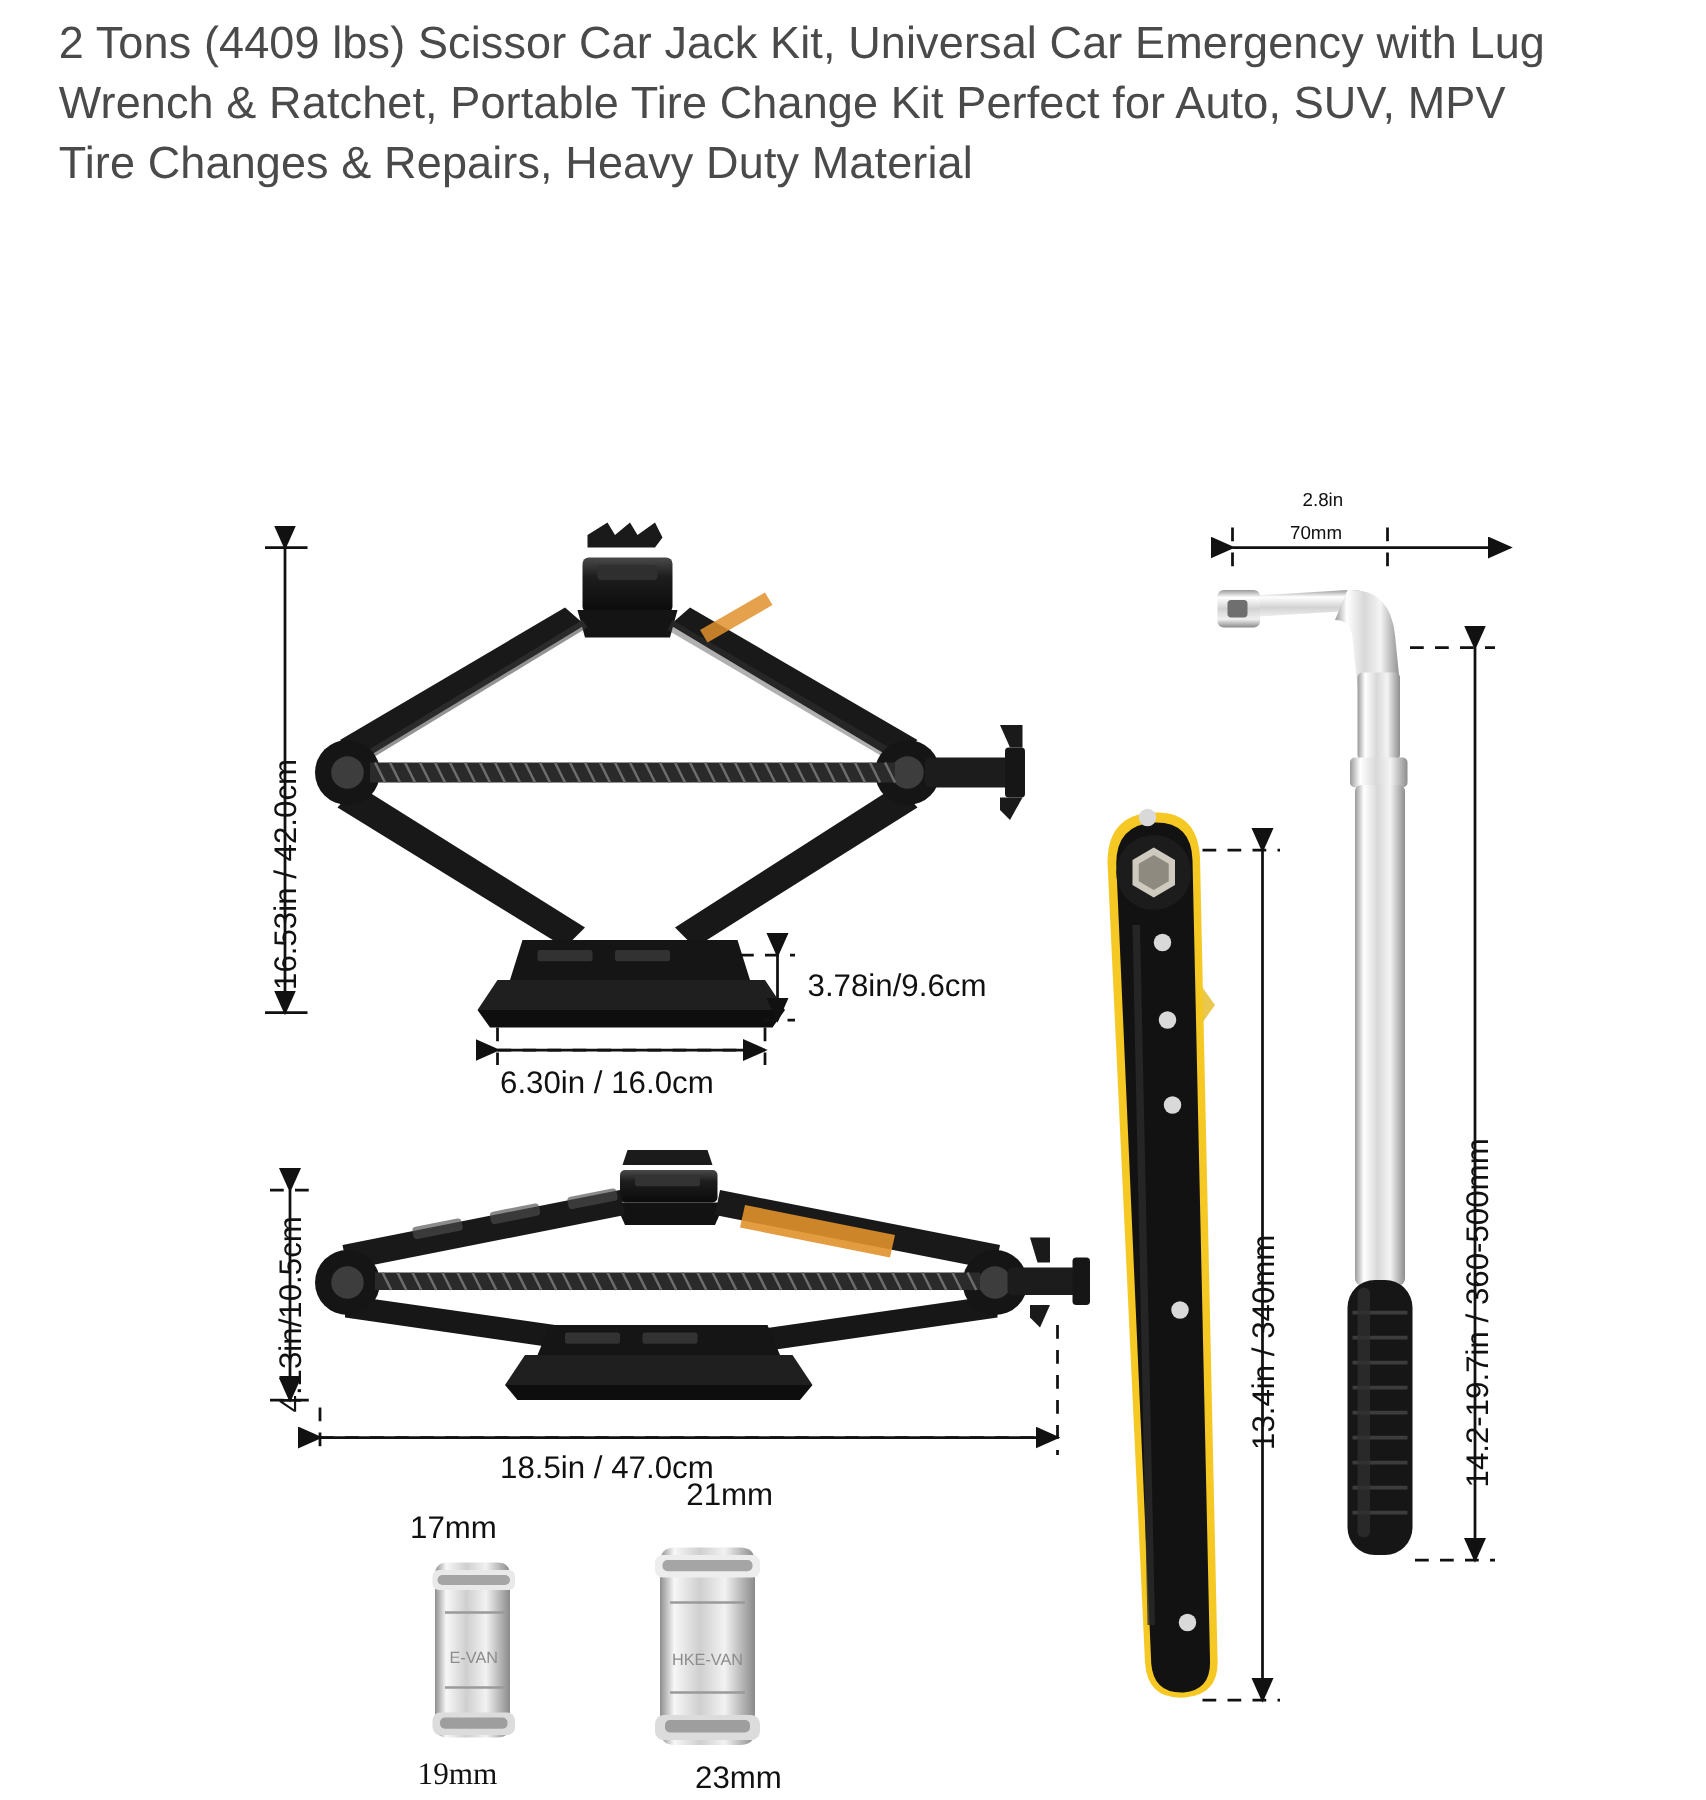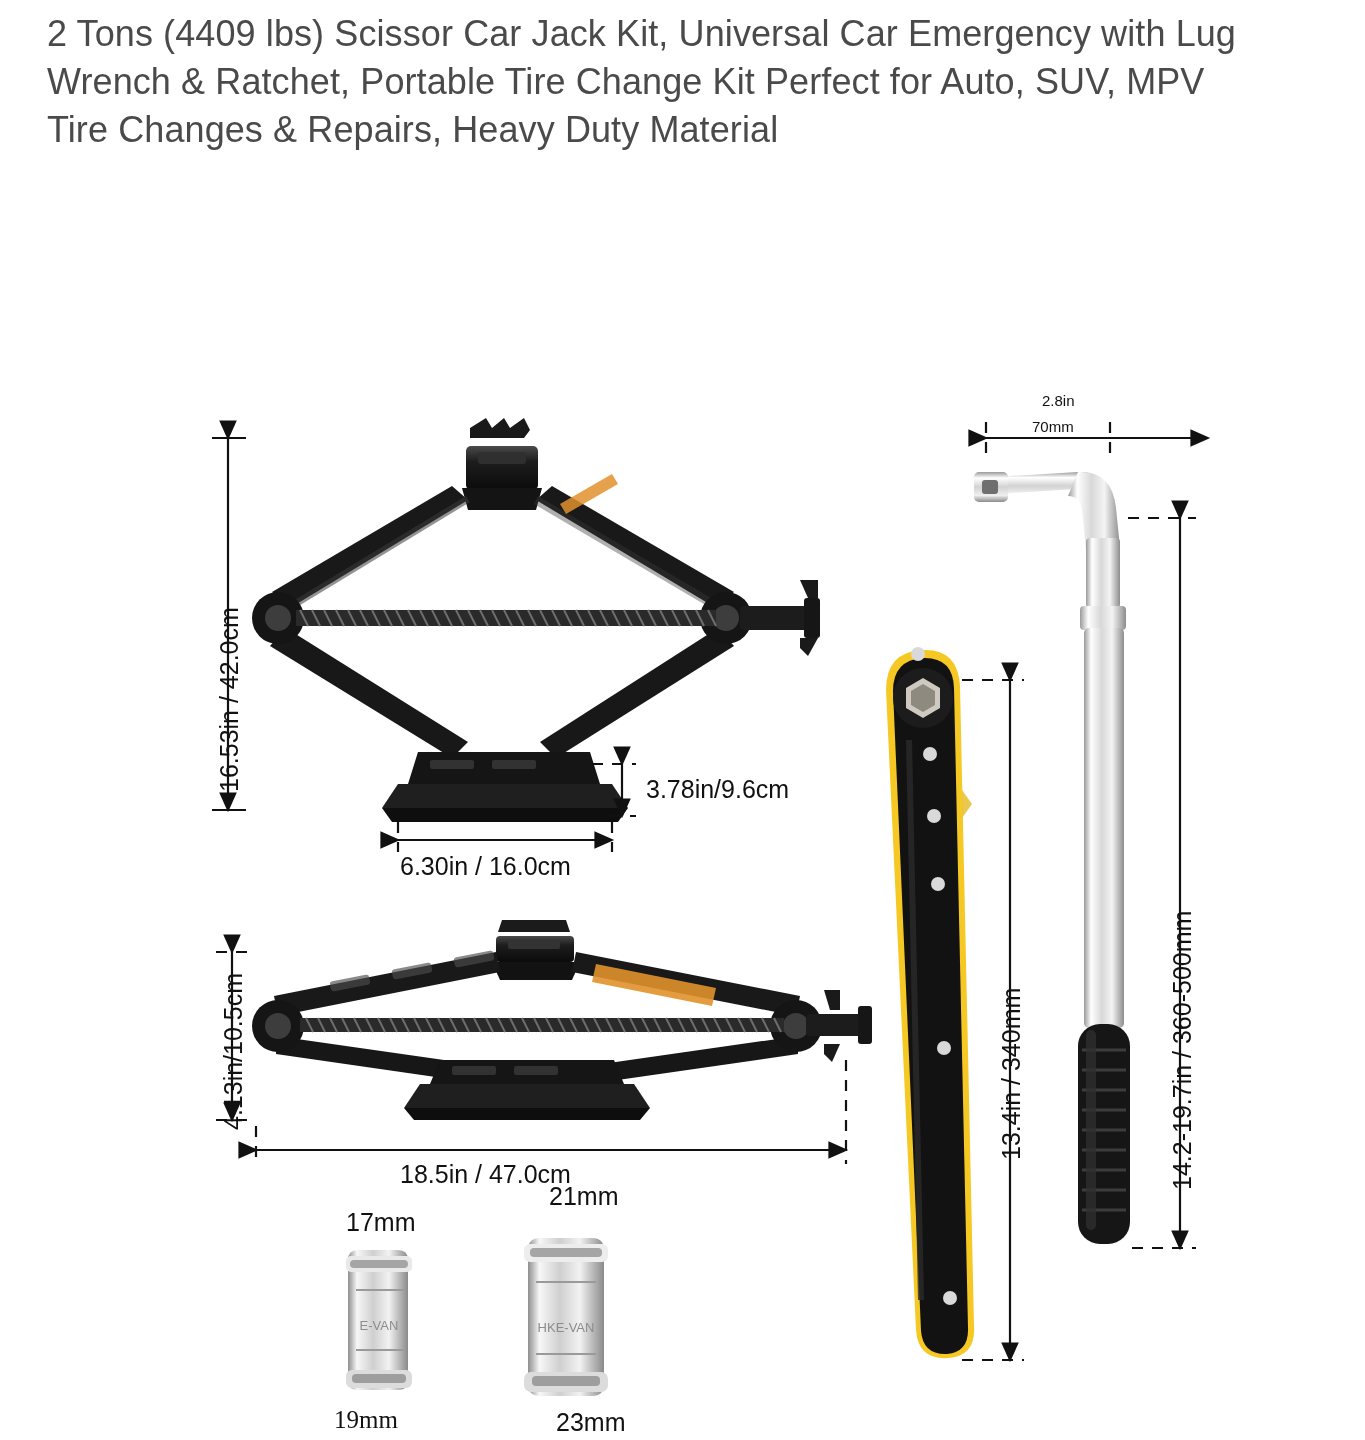--- a/index.html
+++ b/index.html
@@ -314,20 +314,20 @@
 
     <div class="dim-label" style="left: 400px; top: 800px;">18.5in / 47.0cm</div>
 
     <div class="dim-label vert" style="left: 997px; top: 800px;">13.4in / 340mm</div>
 
     <div class="dim-label small" style="left: 1042px; top: 32px;">2.8in</div>
     <div class="dim-label small" style="left: 1032px; top: 58px;">70mm</div>
 
     <div class="dim-label vert" style="left: 1168px; top: 830px;">14.2-19.7in / 360-500mm</div>
 
-    <div class="dim-label" style="left: 346px; top: 848px;">17mm</div>
+    <div class="dim-label" style="left: 328px; top: 848px;">17mm</div>
     <div class="dim-label" style="left: 334px; top: 1046px; font-family: Liberation Serif, serif;">19mm</div>
 
     <div class="dim-label" style="left: 549px; top: 822px;">21mm</div>
     <div class="dim-label" style="left: 524px; top: 1048px; margin-left: 32px;">23mm</div>
 
   </div>
 </div>
 
 </body></html>

